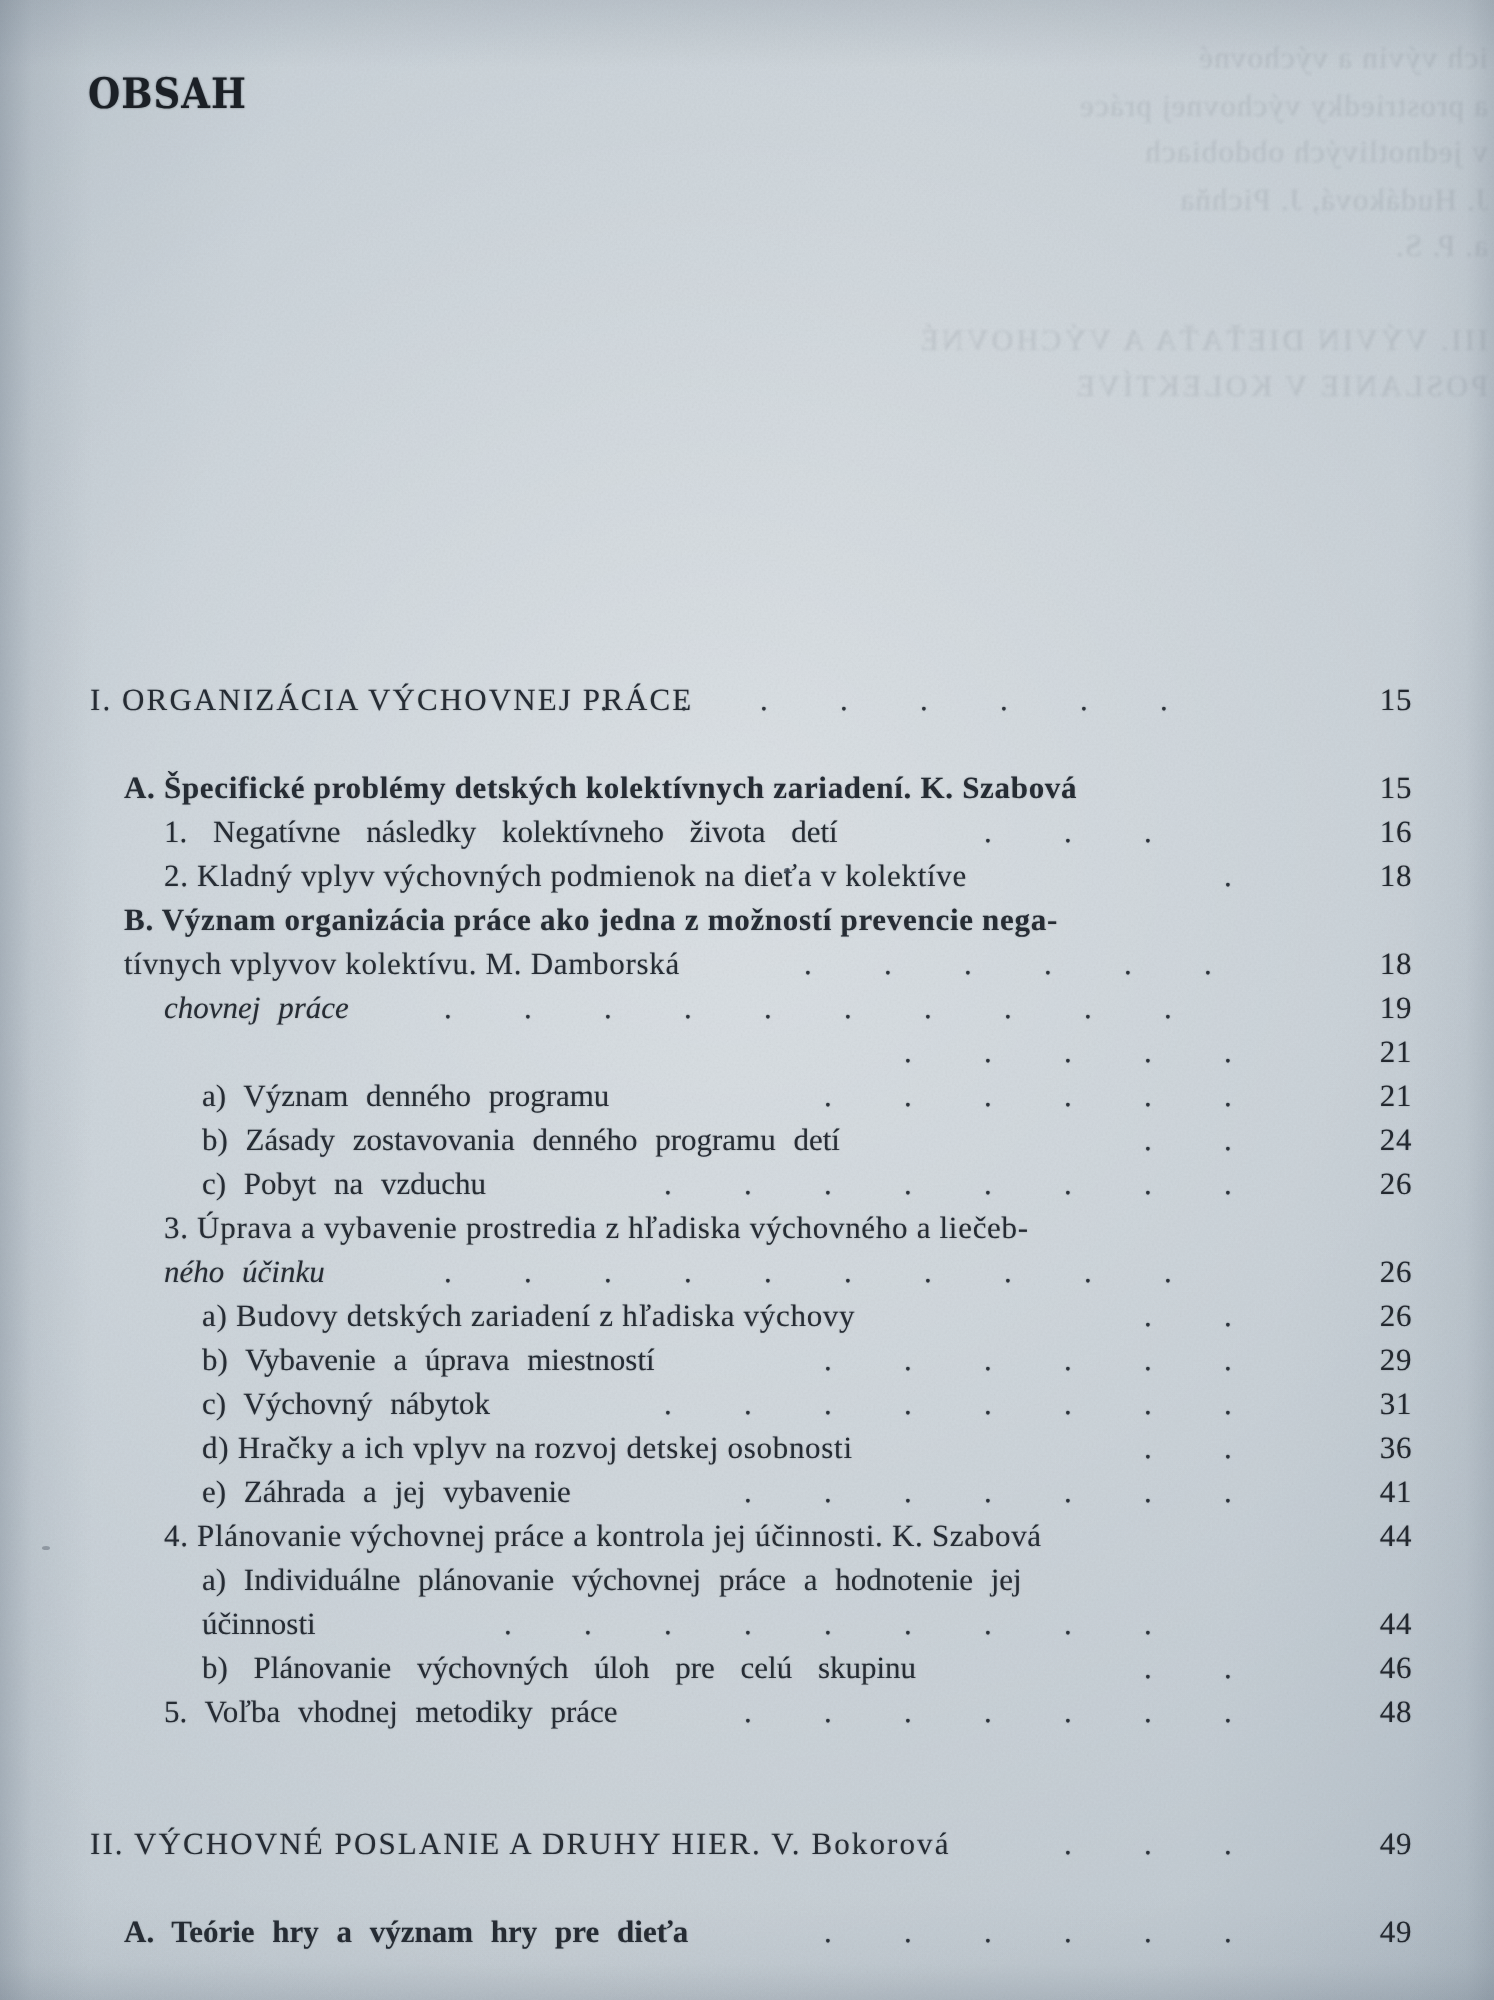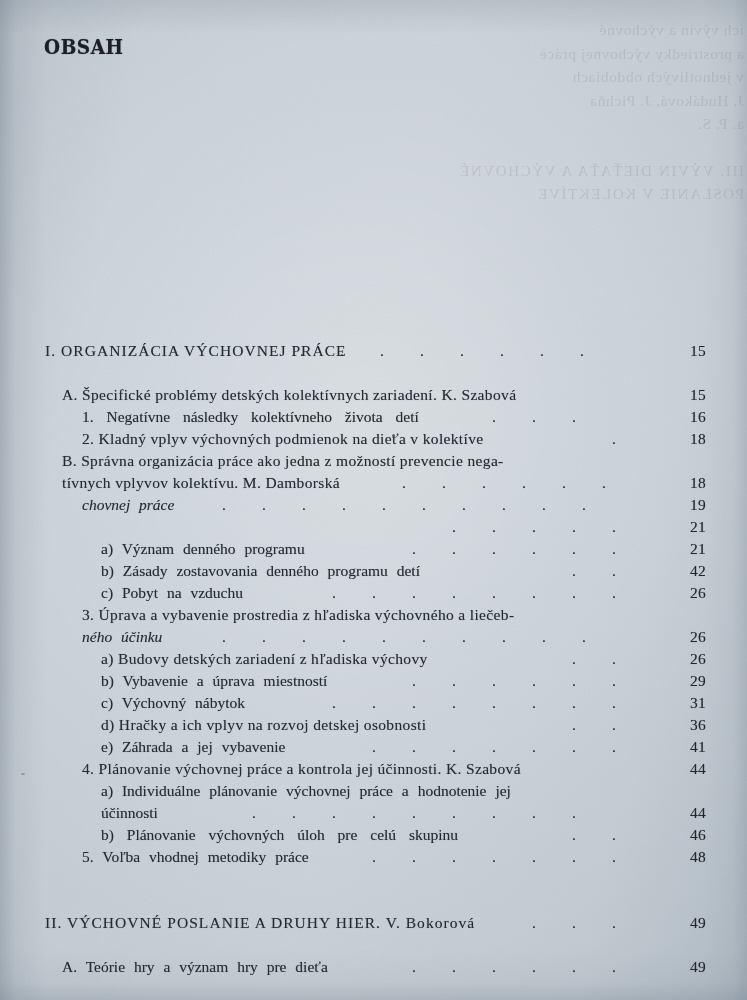--- a/index.html
+++ b/index.html
@@ -102,21 +102,21 @@
     color: #262c34;
     text-shadow: 0 0 .8px rgba(38,44,52,.40);
   }
   .row.spacer { height: 22px; }
   .row .txt {
     position: absolute;
     top: 0;
   }
   
   .lvl-roman  .txt { left: 45px; }
-  .lvl-letter .txt { left: 62px; }
+  .lvl-letter .txt { left: 62px; font-weight: bold; }
   .lvl-num    .txt { left: 82px; }
   .lvl-alpha  .txt { left: 101px; }
   .lvl-cont   .txt { left: 62px; }   
   .lvl-cont2  .txt { left: 82px; font-style: italic; }   
   .lvl-cont3  .txt { left: 101px; }  
 
   .caps { letter-spacing: 1.05px; }
   .tracked { letter-spacing: .35px; }
   .wide   { word-spacing: 5px; }
   .wider  { word-spacing: 9px; }
@@ -205,21 +205,21 @@
       <span class="txt wider">1. Negatívne následky kolektívneho života detí</span>
       <span class="leader" style="left: 492px; width: 120px;"><span style="width:40px">.</span><span style="width:40px">.</span><span style="width:40px">.</span></span>
       <span class="pageno">16</span>
     </div>
     <div class="row lvl-num">
       <span class="txt tracked">2. Kladný vplyv výchovných podmienok na dieťa v kolektíve</span>
       <span class="leader" style="left: 612px; width: 40px;"><span style="width:40px">.</span></span>
       <span class="pageno">18</span>
     </div>
     <div class="row lvl-letter">
-      <span class="txt tracked">B. Správna organizácia práce ako jedna z možností prevencie nega-</span>
+      <span class="txt tracked">B. Význam organizácia práce ako jedna z možností prevencie nega-</span>
     </div>
     <div class="row lvl-cont">
       <span class="txt tracked">tívnych vplyvov kolektívu. M. Damborská</span>
       <span class="leader" style="left: 402px; width: 240px;"><span style="width:40px">.</span><span style="width:40px">.</span><span style="width:40px">.</span><span style="width:40px">.</span><span style="width:40px">.</span><span style="width:40px">.</span></span>
       <span class="pageno">18</span>
     </div>
     <div class="row lvl-cont2">
       <span class="txt wide">chovnej práce</span>
       <span class="leader" style="left: 222px; width: 400px;"><span style="width:40px">.</span><span style="width:40px">.</span><span style="width:40px">.</span><span style="width:40px">.</span><span style="width:40px">.</span><span style="width:40px">.</span><span style="width:40px">.</span><span style="width:40px">.</span><span style="width:40px">.</span><span style="width:40px">.</span></span>
       <span class="pageno">19</span>
@@ -229,21 +229,21 @@
       <span class="pageno">21</span>
     </div>
     <div class="row lvl-alpha">
       <span class="txt wide">a) Význam denného programu</span>
       <span class="leader" style="left: 412px; width: 240px;"><span style="width:40px">.</span><span style="width:40px">.</span><span style="width:40px">.</span><span style="width:40px">.</span><span style="width:40px">.</span><span style="width:40px">.</span></span>
       <span class="pageno">21</span>
     </div>
     <div class="row lvl-alpha">
       <span class="txt wide">b) Zásady zostavovania denného programu detí</span>
       <span class="leader" style="left: 572px; width: 80px;"><span style="width:40px">.</span><span style="width:40px">.</span></span>
-      <span class="pageno">42</span>
+      <span class="pageno">24</span>
     </div>
     <div class="row lvl-alpha">
       <span class="txt wide">c) Pobyt na vzduchu</span>
       <span class="leader" style="left: 332px; width: 320px;"><span style="width:40px">.</span><span style="width:40px">.</span><span style="width:40px">.</span><span style="width:40px">.</span><span style="width:40px">.</span><span style="width:40px">.</span><span style="width:40px">.</span><span style="width:40px">.</span></span>
       <span class="pageno">26</span>
     </div>
     <div class="row lvl-num">
       <span class="txt tracked">3. Úprava a vybavenie prostredia z hľadiska výchovného a liečeb-</span>
     </div>
     <div class="row lvl-cont2">

